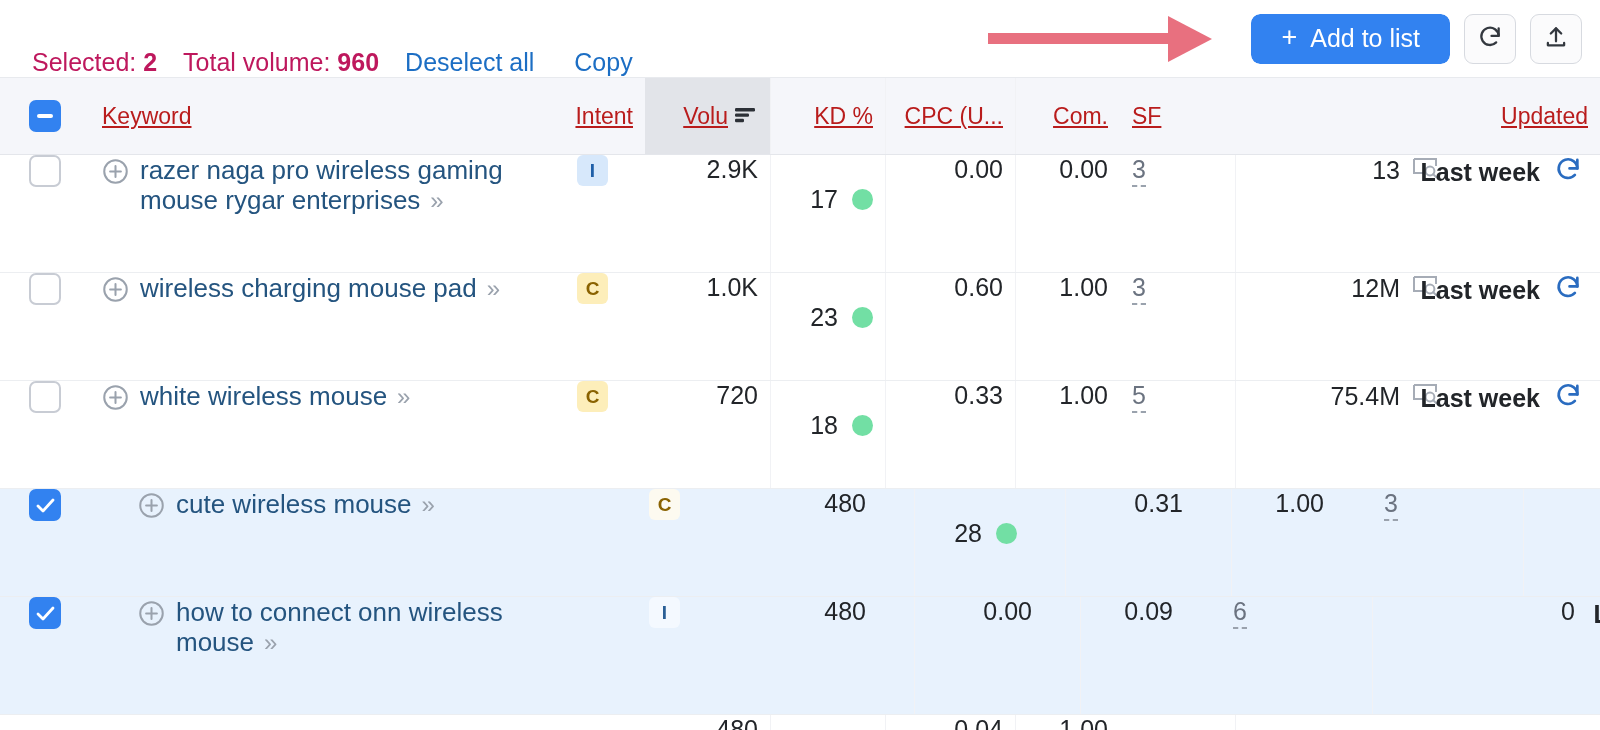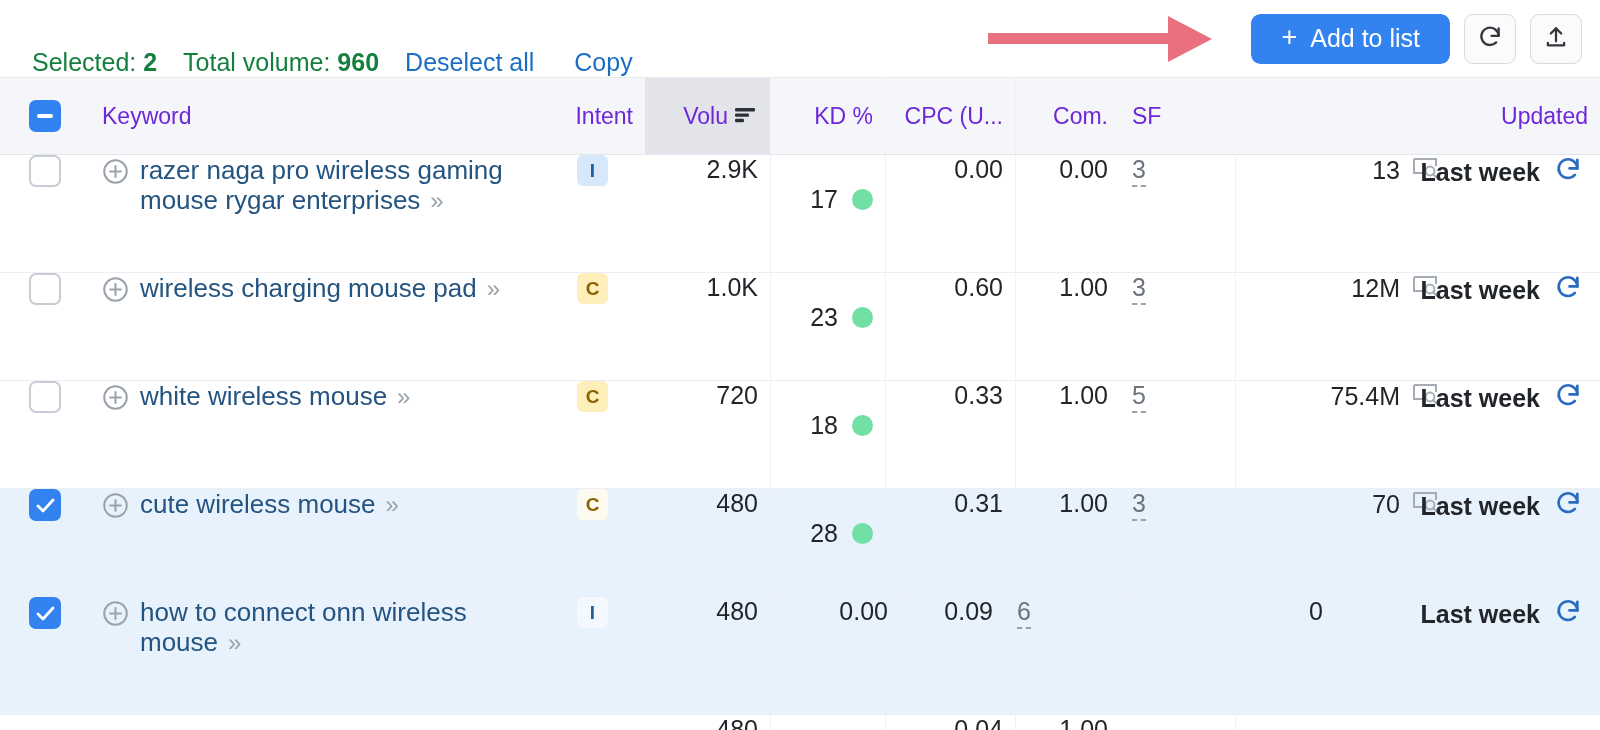--- a/index.html
+++ b/index.html
@@ -16,21 +16,21 @@
     height: 78px;
     display: flex;
     align-items: center;
     padding: 0 18px 0 32px;
     background: #ffffff;
     border-bottom: 1px solid #e8eaee;
   }
   .tb-left { display: flex; align-items: baseline; gap: 0; }
   .tb-stat {
     font-size: 25px;
-    color: #15803d;
+    color: #be185d;
     margin-right: 26px;
     white-space: nowrap;
     margin-top: 48px;
   }
   .tb-stat .val { font-weight: bold; }
   .tb-link {
     font-size: 25px;
     color: #1c6ec4;
     margin-right: 40px;
     cursor: pointer;
@@ -108,21 +108,21 @@
 
   
   .tbl { width: 1600px; }
 
   .row {
     display: flex;
     align-items: stretch;
     border-bottom: 1px solid #eceef1;
     background: #ffffff;
   }
-  .row.selected { background: #e8f2fd; }
+  .row.selected { background: #e8f2fd; gap: 36px; }
 
   .hdr {
     height: 77px;
     background: #f5f6fa;
     border-bottom: 1px solid #e4e6eb;
   }
 
   
   .c-check   { width: 90px;  flex: 0 0 90px; }
   .c-kw      { width: 450px; flex: 0 0 450px; }
@@ -137,21 +137,22 @@
 
   .cell {
     display: flex;
     align-items: center;
     padding: 0 12px;
     font-size: 25px;
     color: #222529;
   }
   .hdr .cell {
     font-size: 23px;
-    color: #6d28d9;
+    color: #b91c1c;
+    text-decoration: underline;
   }
   .cell.right  { justify-content: flex-end; }
   .cell.center { justify-content: center; }
   .cell.left   { justify-content: flex-start; }
 
   .c-vol.hdrcell {
     background: #e2e4e9;
     justify-content: flex-end;
     gap: 6px;
     padding-right: 14px;

